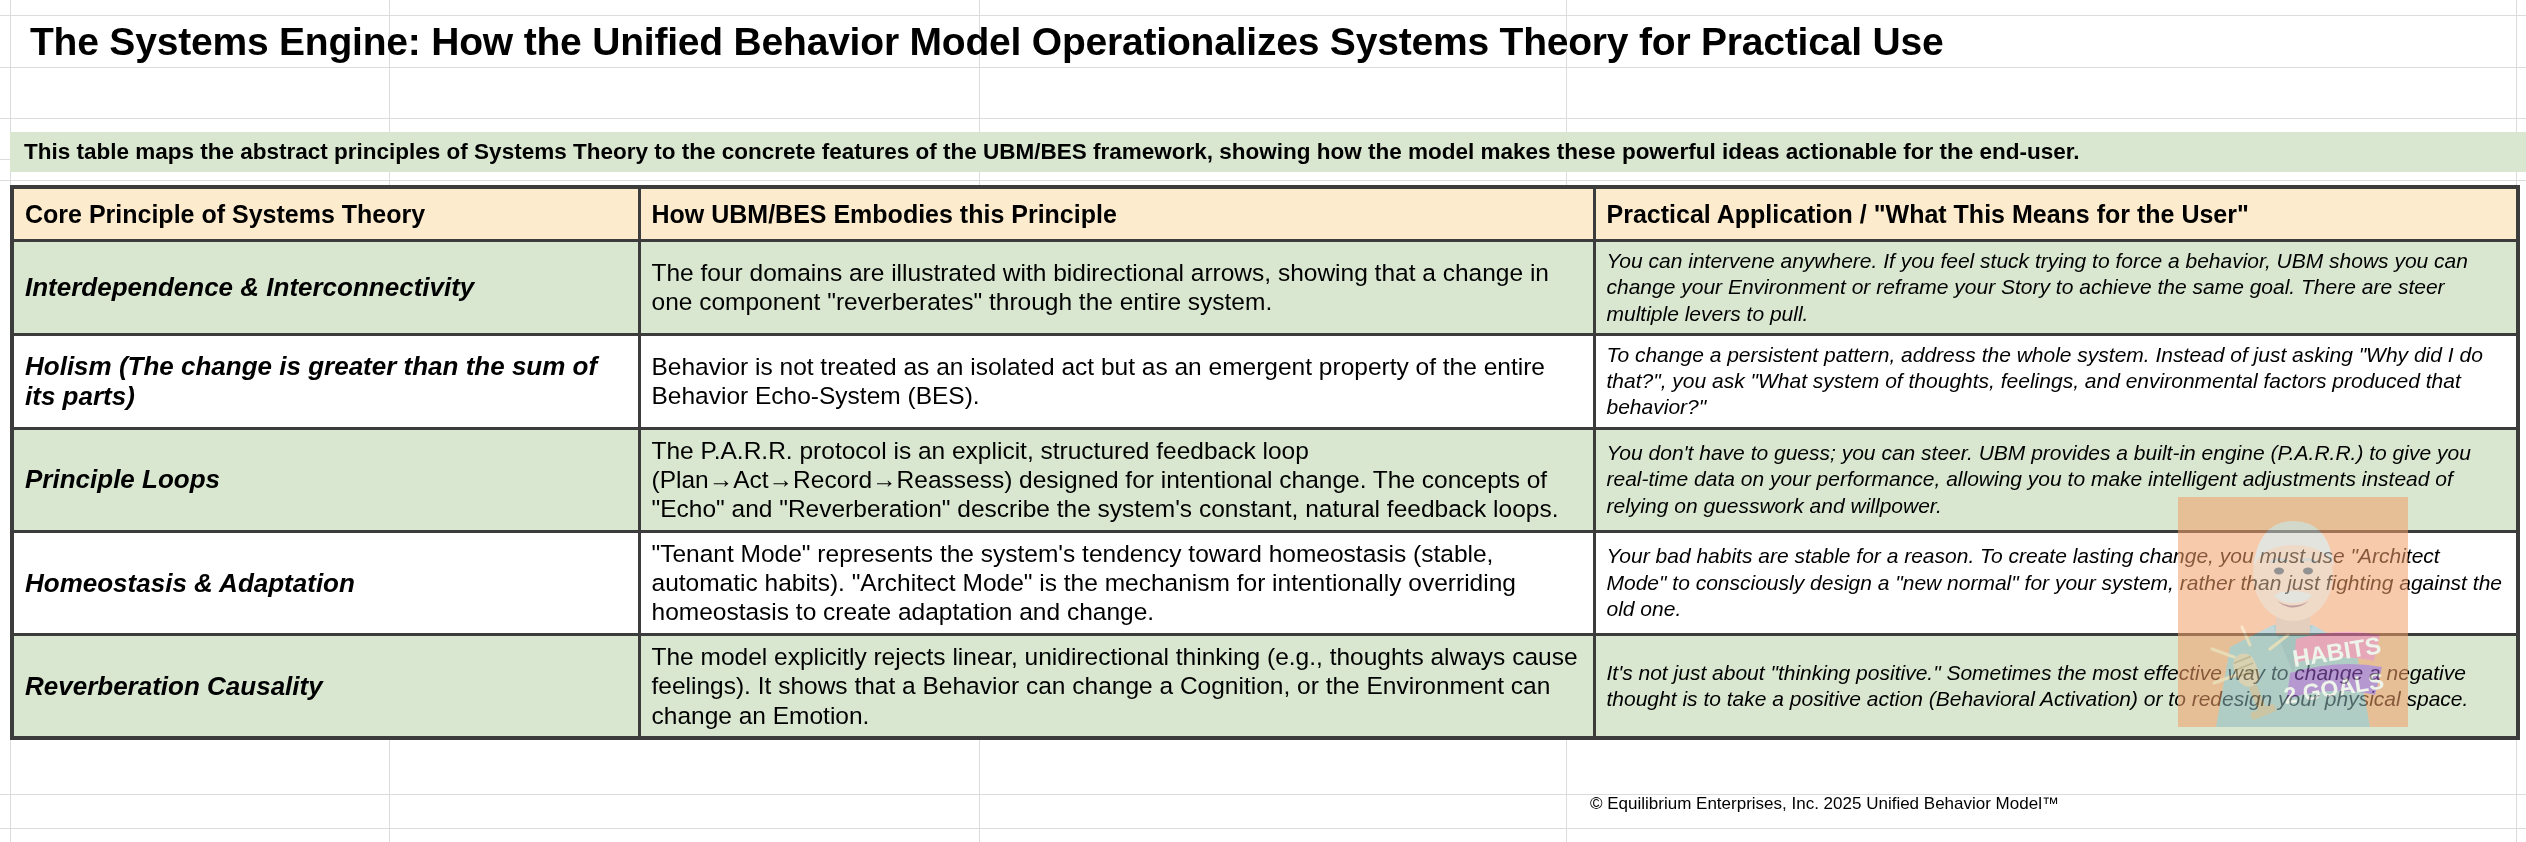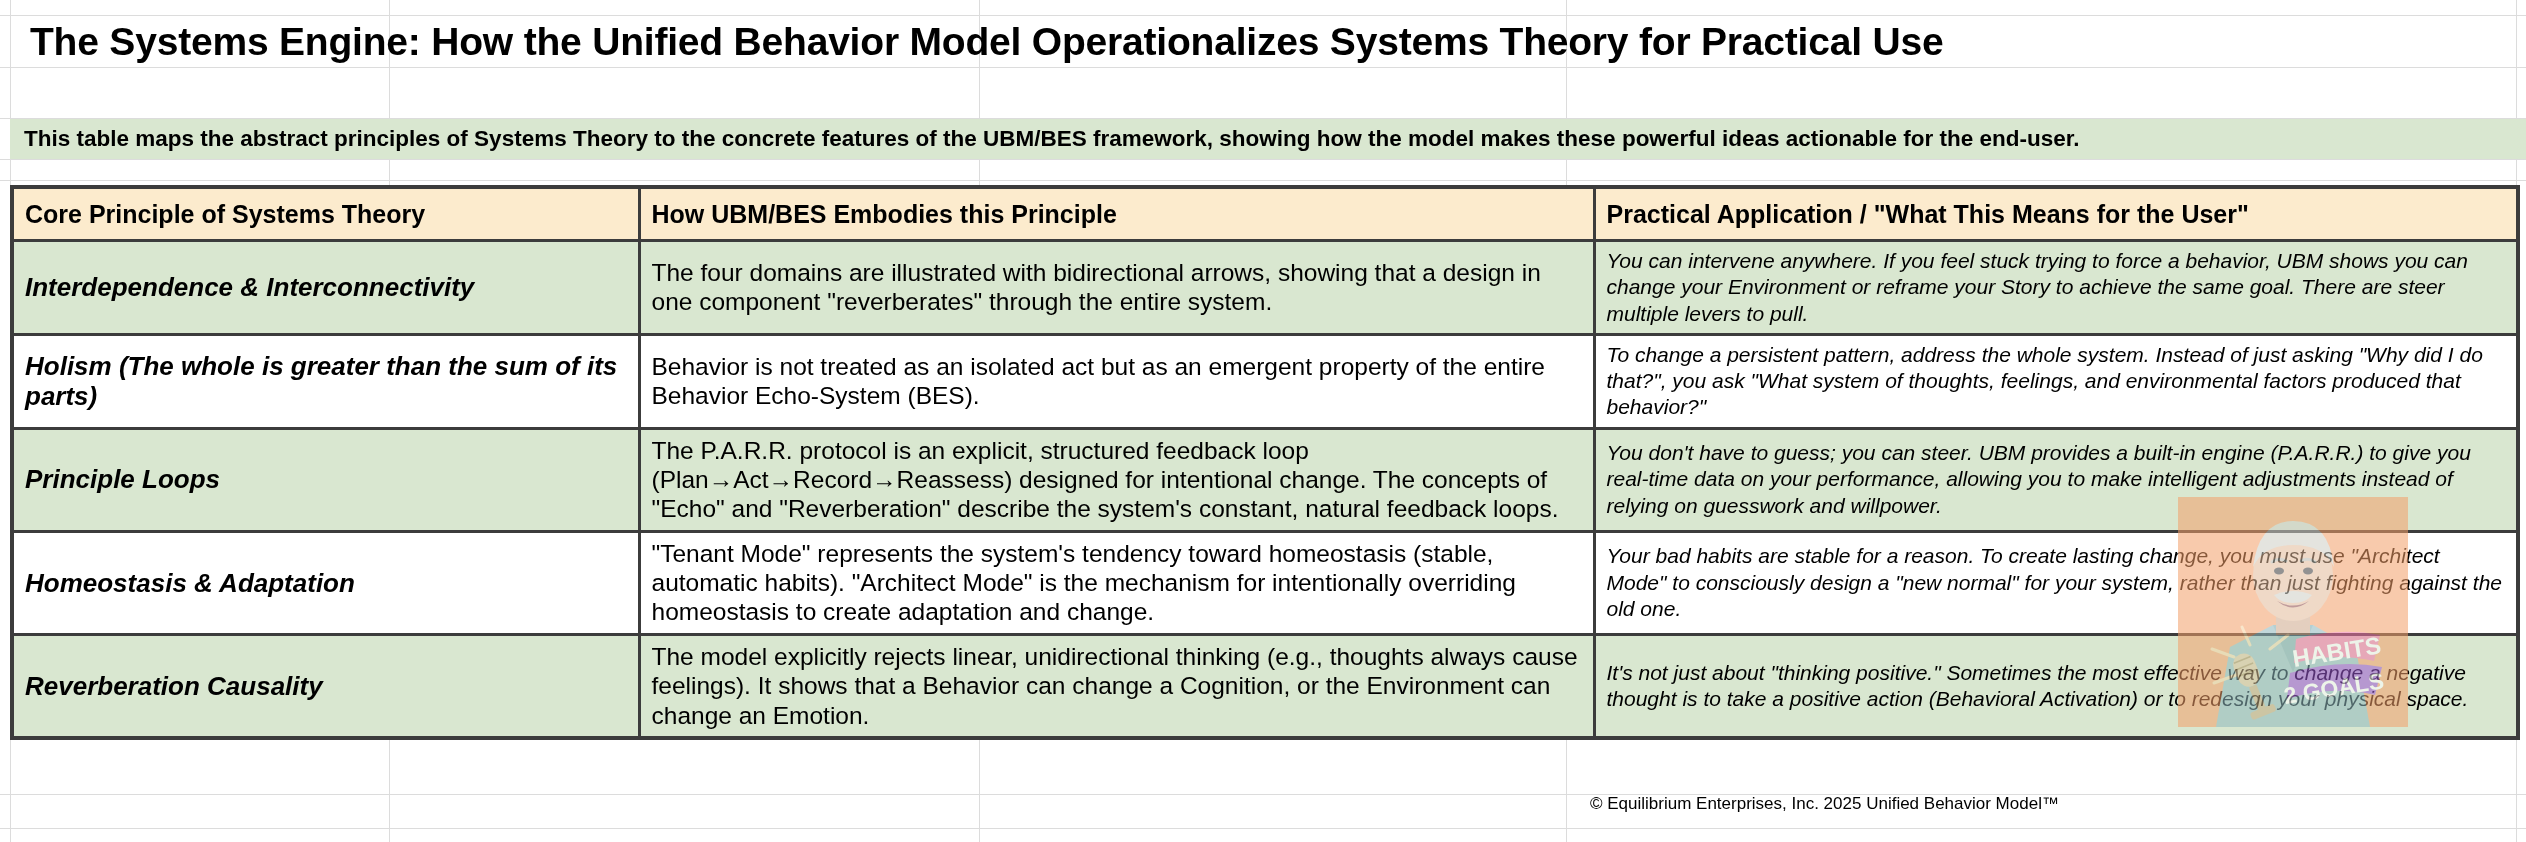--- a/index.html
+++ b/index.html
@@ -45,21 +45,21 @@
     font-size: 39px;
     font-weight: bold;
     line-height: 1.05;
     letter-spacing: -0.2px;
     white-space: nowrap;
   }
 
   
   #subtitle-band {
     position: absolute;
-    left: 10px; top: 119px;
+    left: 10px; top: 132px;
     width: 2516px; height: 40px;
     background: #d9e7d0;
     display: flex;
     align-items: center;
   }
   #subtitle-text {
     padding-left: 14px;
     font-size: 22.5px;
     font-weight: bold;
     line-height: 1.1;
@@ -183,25 +183,25 @@
     <thead>
       <tr class="header-row">
         <th>Core Principle of Systems Theory</th>
         <th>How UBM/BES Embodies this Principle</th>
         <th>Practical Application / "What This Means for the User"</th>
       </tr>
     </thead>
     <tbody>
       <tr class="row-green">
         <td class="col-principle">Interdependence &amp; Interconnectivity</td>
-        <td class="col-embodies">The four domains are illustrated with bidirectional arrows, showing that a design in one component "reverberates" through the entire system.</td>
+        <td class="col-embodies">The four domains are illustrated with bidirectional arrows, showing that a change in one component "reverberates" through the entire system.</td>
         <td class="col-application">You can intervene anywhere. If you feel stuck trying to force a behavior, UBM shows you can change your Environment or reframe your Story to achieve the same goal. There are steer multiple levers to pull.</td>
       </tr>
       <tr class="row-white">
-        <td class="col-principle">Holism (The whole is greater than the sum of its parts)</td>
+        <td class="col-principle">Holism (The change is greater than the sum of its parts)</td>
         <td class="col-embodies">Behavior is not treated as an isolated act but as an emergent property of the entire Behavior Echo-System (BES).</td>
         <td class="col-application">To change a persistent pattern, address the whole system. Instead of just asking "Why did I do that?", you ask "What system of thoughts, feelings, and environmental factors produced that behavior?"</td>
       </tr>
       <tr class="row-green">
         <td class="col-principle">Principle Loops</td>
         <td class="col-embodies">The P.A.R.R. protocol is an explicit, structured feedback loop (Plan→Act→Record→Reassess) designed for intentional change. The concepts of "Echo" and "Reverberation" describe the system's constant, natural feedback loops.</td>
         <td class="col-application">You don't have to guess; you can steer. UBM provides a built-in engine (P.A.R.R.) to give you real-time data on your performance, allowing you to make intelligent adjustments instead of relying on guesswork and willpower.</td>
       </tr>
       <tr class="row-white">
         <td class="col-principle">Homeostasis &amp; Adaptation</td>

